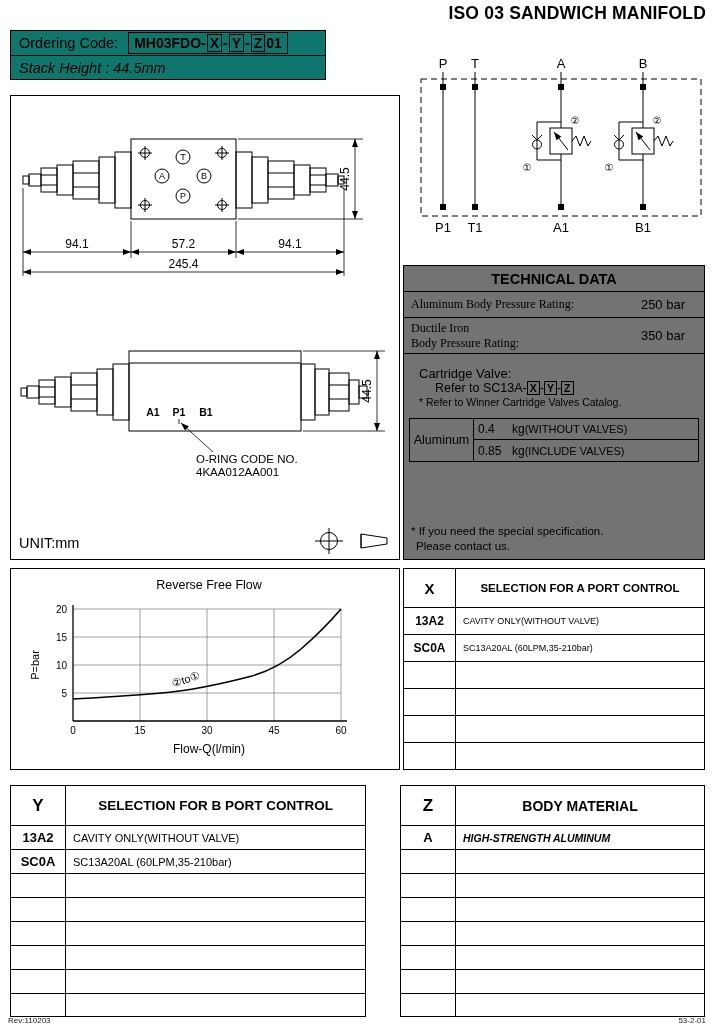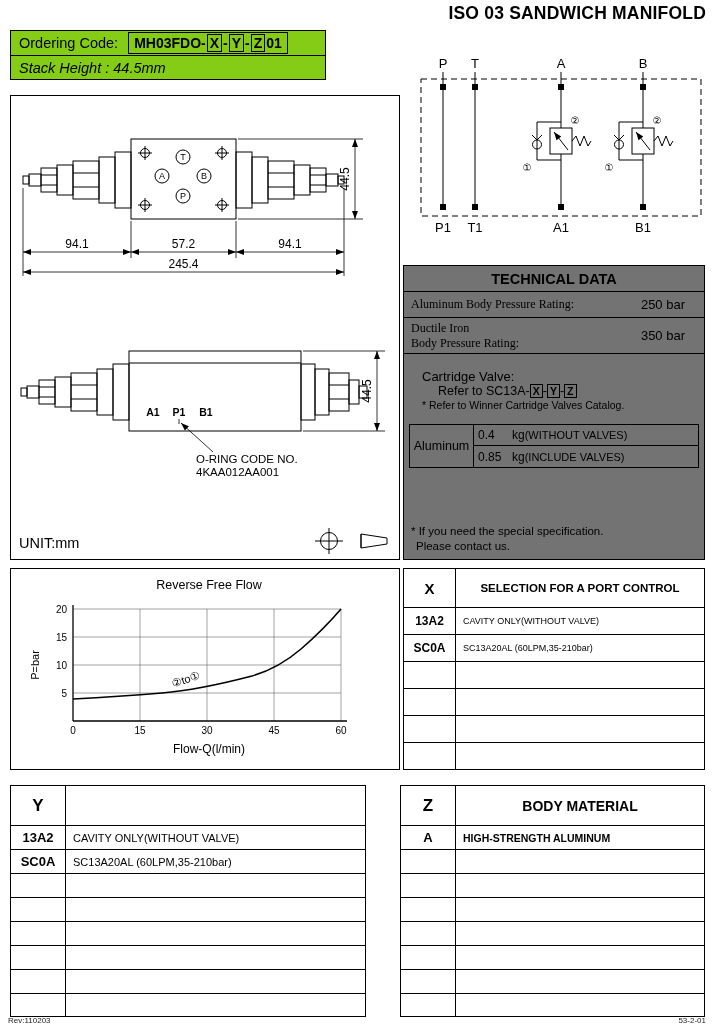--- a/index.html
+++ b/index.html
@@ -4,41 +4,41 @@
 <style>
   * { margin:0; padding:0; box-sizing:border-box; }
   body { background:#d8d8d8; font-family:"Liberation Sans", sans-serif; color:#000; }
   .page { position:relative; width:714px; height:1027px; background:#fff; overflow:hidden; margin:0 auto; }
   .abs { position:absolute; }
 
   .page-title { top:3px; right:8px; font-size:17.5px; font-weight:bold; letter-spacing:0.2px; }
 
   
   .ordering-box { left:10px; top:30px; width:316px; }
-  .ord-row { border:1px solid #000; display:flex; align-items:center; padding:0 8px; font-size:14.5px; background:#84cc16; }
+  .ord-row { border:1px solid #000; display:flex; align-items:center; padding:0 8px; font-size:14.5px; background:#0f766e; }
   .ord-row.r2 { border-top:none; }
   .code-box { border:1px solid #000; margin-left:10px; padding:1px 5px; display:inline-flex; align-items:center; font-weight:bold; font-size:14px; gap:1px; white-space:nowrap; }
   .boxed { display:inline-block; border:1px solid #000; padding:0 2px; font-weight:bold; line-height:1.15; }
   .boxed.sm { font-size:10.5px; }
 
   
   .drawing-panel { left:10px; top:95px; width:390px; height:465px; border:1px solid #000; background:#fff; }
   .unit-label { position:absolute; left:8px; bottom:8px; font-size:14.5px; }
   svg text { font-family:"Liberation Sans", sans-serif; fill:#000; }
 
   
   .tech-panel { left:403px; top:265px; width:302px; height:295px; border:1px solid #000; background:#737373; font-size:12px; }
   .td-title { height:26px; border-bottom:1px solid #000; display:flex; align-items:center; justify-content:center; font-weight:bold; font-size:14.5px; }
   .td-row { display:flex; align-items:center; border-bottom:1px solid #000; padding:0 7px; justify-content:space-between; }
   .td-label { font-size:12px;font-family:Liberation Serif, serif; }
   .td-label.lg { font-size:13.5px; }
   .td-label .lbl-line { display:block; line-height:1.2; }
   .td-value { font-size:13px; padding-right:12px; white-space:nowrap; }
   .unit-gap { margin-left:16px; }
-  .cart-box { margin:6px 5px 3px 5px; border:7px solid #737373; padding:2px 6px 3px 6px; }
+  .cart-box { margin:6px 5px 3px 5px; border:4px solid #737373; padding:2px 6px 3px 6px; }
   .cart-l1 { font-size:13px; }
   .cart-l2 { font-size:12.5px; padding-left:16px; display:flex; align-items:center; gap:0; }
   .cart-note { font-size:10.5px; margin-top:1px; }
   .weight-box { margin:0 5px; border:1px solid #000; display:flex; }
   .w-mat { width:64px; border-right:1px solid #000; display:flex; align-items:center; justify-content:center; font-size:12.5px; }
   .w-rows { flex:1; }
   .w-row { display:flex; align-items:center; height:21px; padding:0 4px; font-size:12px; }
   .w-row.first { border-bottom:1px solid #000; }
   .w-val { width:34px; }
   .w-desc { font-size:11px; }
@@ -73,21 +73,21 @@
   .y-table .sel-row { height:24px; }
   .y-table .sel-code { width:55px; font-size:13px; }
   .y-table .sel-desc { font-size:11px; }
 
   .z-table { left:400px; top:785px; width:305px; height:232px; }
   .z-table .sel-header { height:40px; }
   .z-table .sel-key { width:55px; font-size:17px; }
   .z-table .sel-title { font-size:14px; }
   .z-table .sel-row { height:24px; }
   .z-table .sel-code { width:55px; font-size:13px; }
-  .z-table .sel-desc { font-size:10.5px; font-weight:bold; }
+  .z-table .sel-desc { font-size:10.5px; font-weight:bold;font-style:italic; }
 
   .footer-sm { top:1016px; font-size:8px; color:#222; }
 </style>
 </head>
 <body>
 
 <div class="page">
 
   <div class="abs page-title">ISO 03 SANDWICH MANIFOLD</div>
 
@@ -420,20 +420,21 @@
       </div>
     <div class="sel-row">
         <div class="sel-code"></div>
         <div class="sel-desc"></div>
       </div>
   </div>
 
   <div class="sel-table y-table">
     <div class="sel-header">
       <div class="sel-key">Y</div>
+      <div class="sel-title">SELECTION FOR B PORT CONTROL</div>
     </div>
     <div class="sel-row">
       <div class="sel-code">13A2</div>
       <div class="sel-desc">CAVITY ONLY(WITHOUT VALVE)</div>
     </div>
     <div class="sel-row">
       <div class="sel-code">SC0A</div>
       <div class="sel-desc">SC13A20AL (60LPM,35-210bar)</div>
     </div>
     <div class="sel-row">

